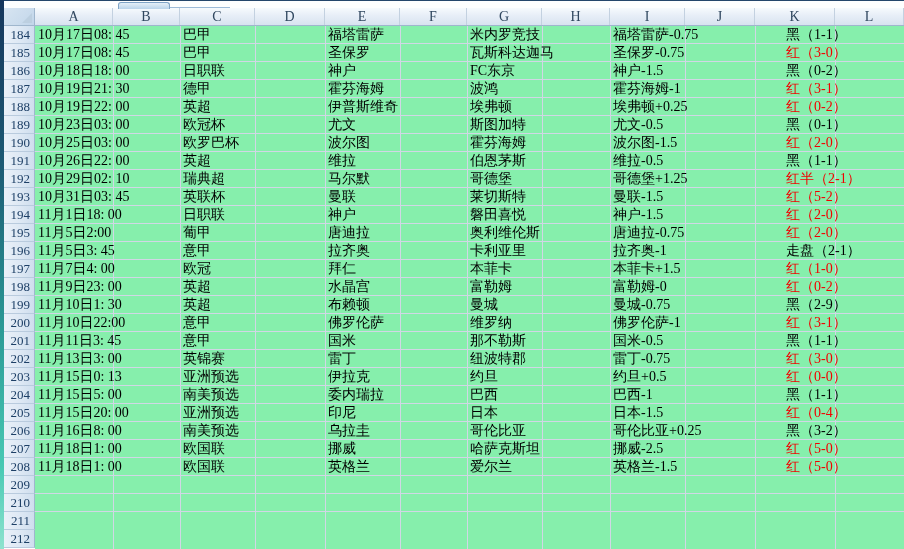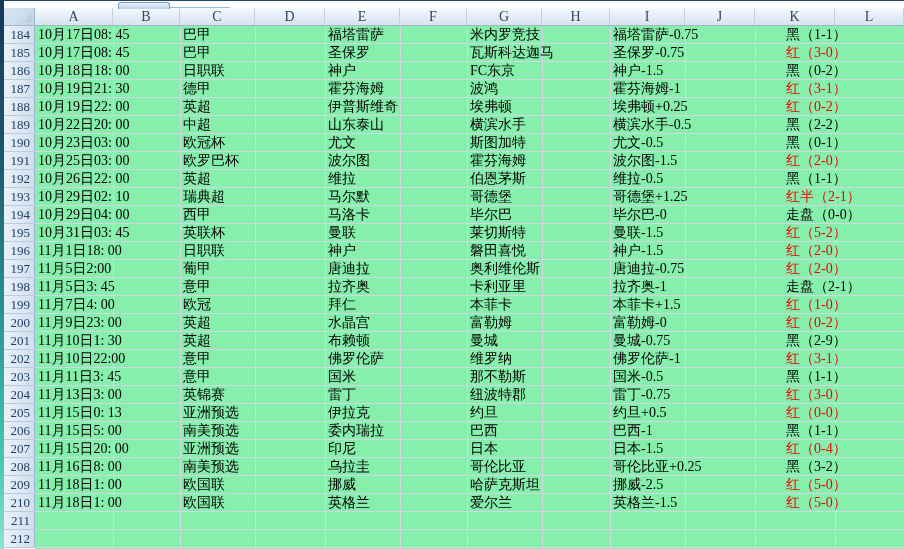--- a/index.html
+++ b/index.html
@@ -158,28 +158,20 @@
   </div>
         <div class="row">
     <span class="cell c-date">10月19日22: 00</span>
     <span class="cell c-league">英超</span>
     <span class="cell c-home">伊普斯维奇</span>
     <span class="cell c-away">埃弗顿</span>
     <span class="cell c-hand">埃弗顿+0.25</span>
     <span class="cell c-res red">红（0-2）</span>
   </div>
         <div class="row">
-    <span class="cell c-date">10月22日20: 00</span>
-    <span class="cell c-league">中超</span>
-    <span class="cell c-home">山东泰山</span>
-    <span class="cell c-away">横滨水手</span>
-    <span class="cell c-hand">横滨水手-0.5</span>
-    <span class="cell c-res">黑（2-2）</span>
-  </div>
-        <div class="row">
     <span class="cell c-date">10月23日03: 00</span>
     <span class="cell c-league">欧冠杯</span>
     <span class="cell c-home">尤文</span>
     <span class="cell c-away">斯图加特</span>
     <span class="cell c-hand">尤文-0.5</span>
     <span class="cell c-res">黑（0-1）</span>
   </div>
         <div class="row">
     <span class="cell c-date">10月25日03: 00</span>
     <span class="cell c-league">欧罗巴杯</span>
@@ -198,28 +190,20 @@
   </div>
         <div class="row">
     <span class="cell c-date">10月29日02: 10</span>
     <span class="cell c-league">瑞典超</span>
     <span class="cell c-home">马尔默</span>
     <span class="cell c-away">哥德堡</span>
     <span class="cell c-hand">哥德堡+1.25</span>
     <span class="cell c-res red">红半（2-1）</span>
   </div>
         <div class="row">
-    <span class="cell c-date">10月29日04: 00</span>
-    <span class="cell c-league">西甲</span>
-    <span class="cell c-home">马洛卡</span>
-    <span class="cell c-away">毕尔巴</span>
-    <span class="cell c-hand">毕尔巴-0</span>
-    <span class="cell c-res">走盘（0-0）</span>
-  </div>
-        <div class="row">
     <span class="cell c-date">10月31日03: 45</span>
     <span class="cell c-league">英联杯</span>
     <span class="cell c-home">曼联</span>
     <span class="cell c-away">莱切斯特</span>
     <span class="cell c-hand">曼联-1.5</span>
     <span class="cell c-res red">红（5-2）</span>
   </div>
         <div class="row">
     <span class="cell c-date">11月1日18: 00</span>
     <span class="cell c-league">日职联</span>

